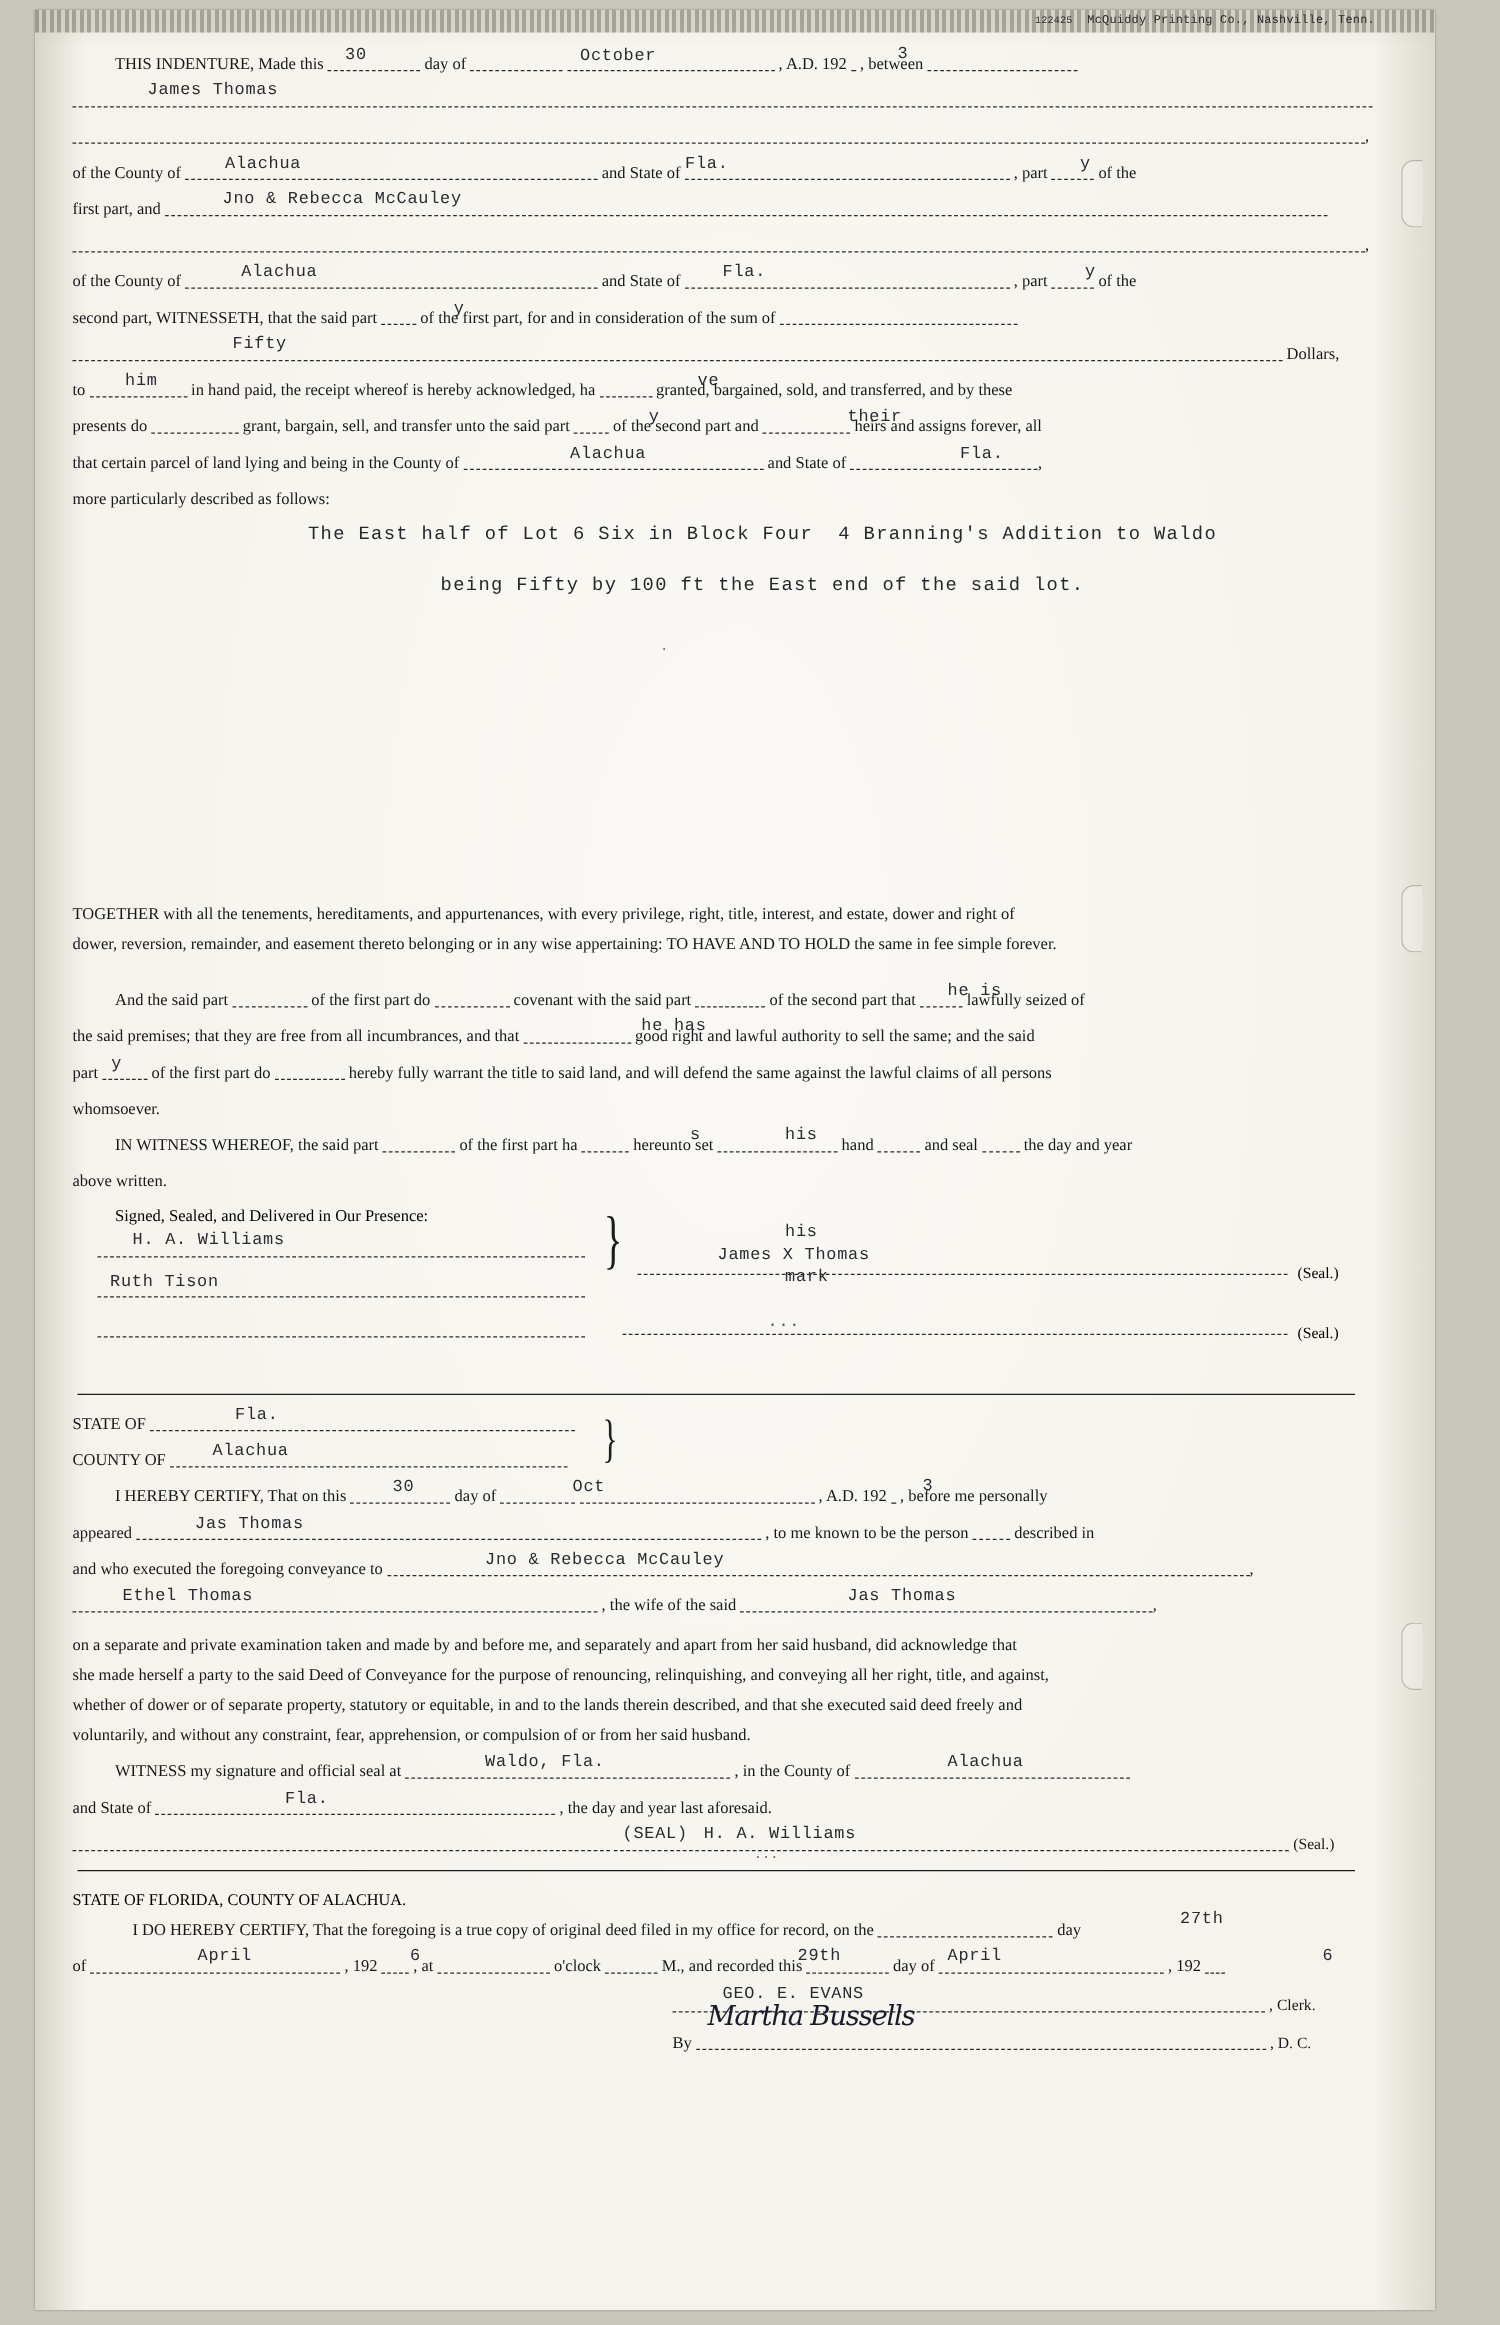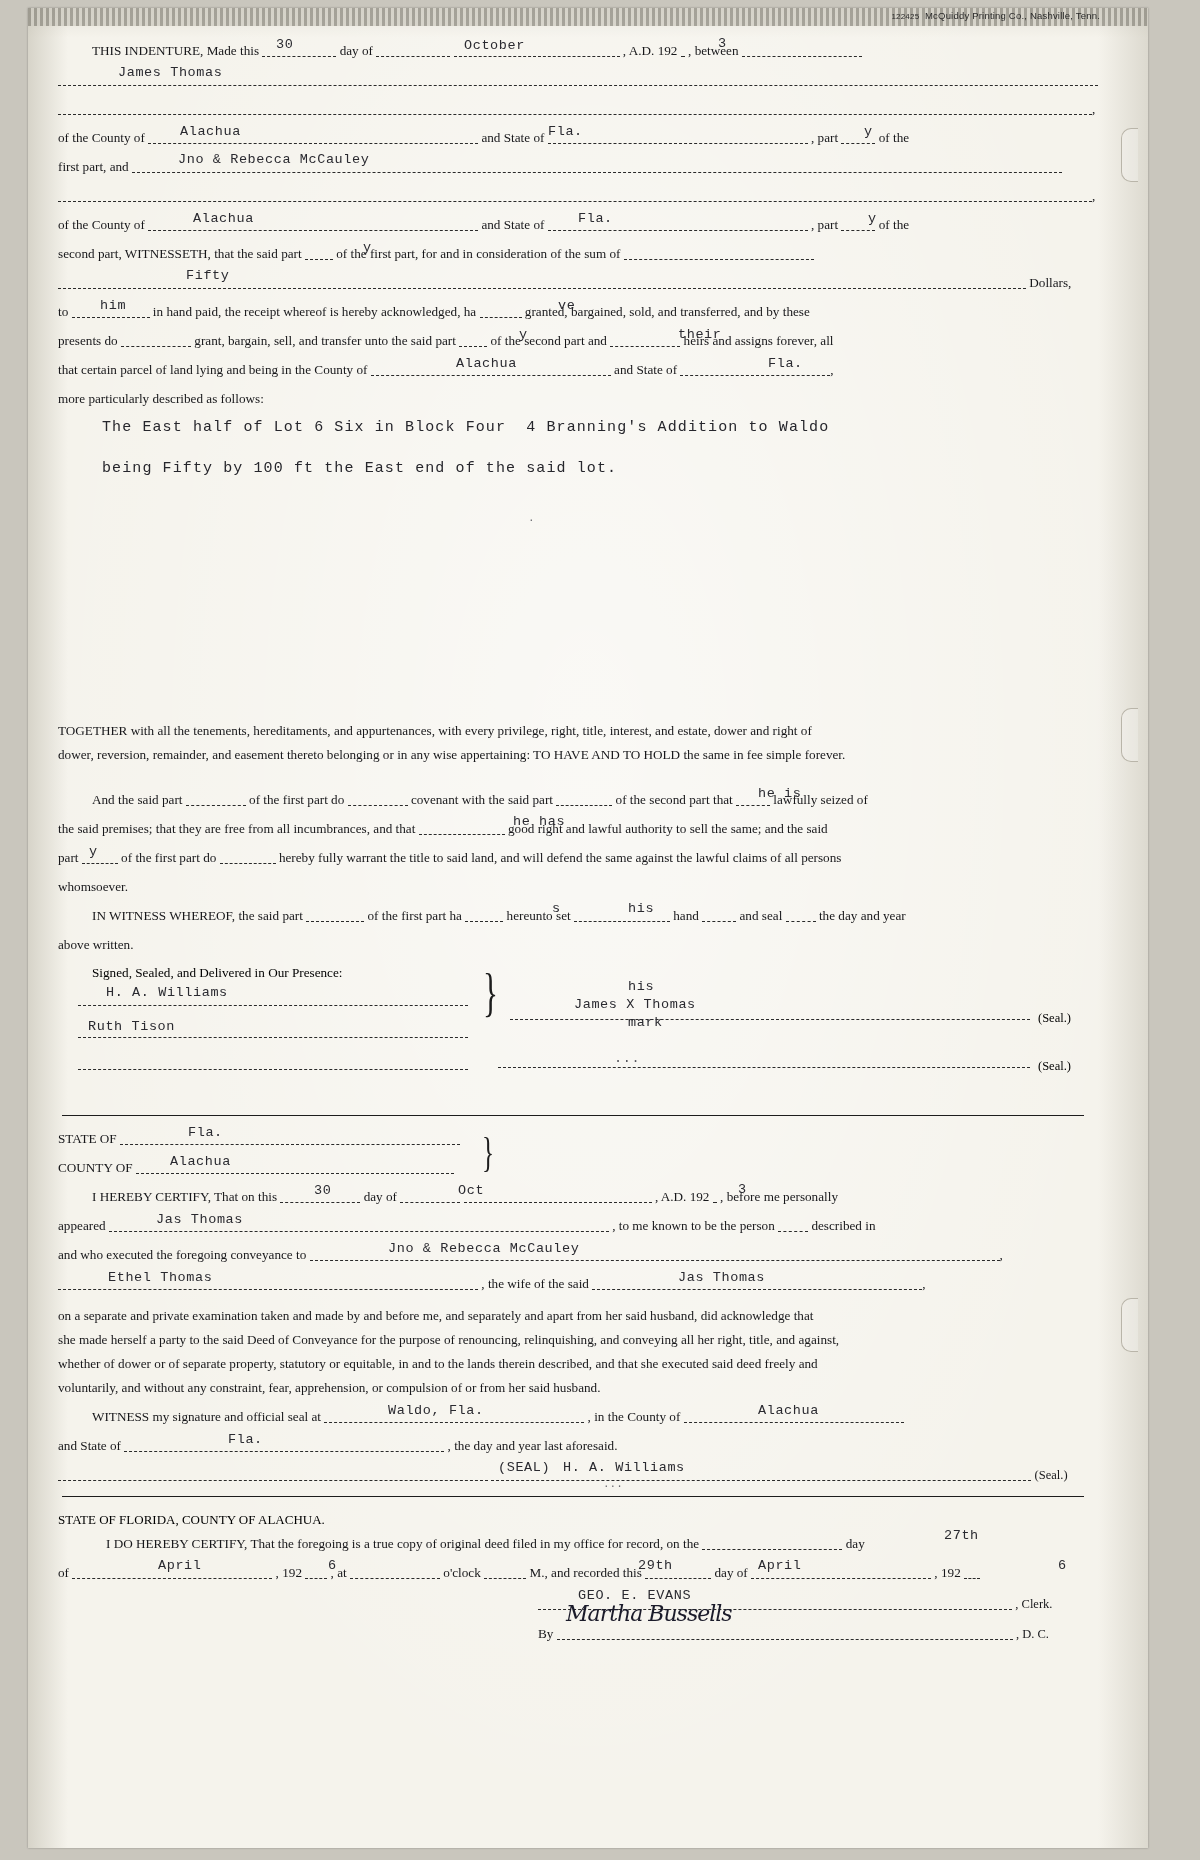--- a/index.html
+++ b/index.html
@@ -28,21 +28,21 @@
   }
 
   .topbar{
     position:absolute;left:0;top:0;width:1120px;height:18px;
     background:repeating-linear-gradient(90deg,#8d8a80 0px,#8d8a80 3px,#cfccc2 3px,#cfccc2 6px);
     opacity:.75;
   }
   .printer{
     position:absolute;right:48px;top:2px;
     font-size:9.5px;letter-spacing:.2px;color:#2b2b2b;
-    font-family:Liberation Sans, sans-serif;
+    font-family:Liberation Mono, monospace;
     white-space:nowrap;
   }
   .printer .num{font-size:8px;}
 
   .body{position:absolute;left:30px;top:34px;width:1060px;}
 
   .ln{
     position:relative;
     font-size:13.2px;
     line-height:17px;
@@ -67,20 +67,21 @@
   .para{
     font-size:13.2px;line-height:24px;color:#17171a;text-align:justify;
   }
 
   .typed{
     font-family:"Liberation Mono", monospace;
     font-size:15px;
     letter-spacing:1.1px;
     color:#26262c;
     white-space:pre;
+    text-align:center;
   }
 
   .rule{border:0;border-top:1.6px solid #1d1d1d;margin:0;}
 
   .brace{
     position:absolute;
     font-size:52px;line-height:52px;color:#1d1d1d;
     font-family:"Liberation Serif",serif;
     transform:scaleX(.6);
   }
@@ -361,21 +362,21 @@
         <span>and who executed the foregoing conveyance to</span>
         <span class="dots" style="width:690px"></span><span>,</span>
         <span class="hw" style="left:330px;top:-6px">Jno &amp; Rebecca McCauley</span>
       </div>
 
 
       <div class="ln">
         <span class="dots" style="width:420px"></span>
         <span>, the wife of the said</span>
         <span class="dots" style="width:330px"></span><span>,</span>
-        <span class="hw" style="left:50px;top:-6px">Ethel Thomas</span>
+        <span class="hw" style="left:40px;top:-6px">Ethel Thomas</span>
         <span class="hw" style="left:620px;top:-6px">Jas Thomas</span>
       </div>
 
       <div class="para">on a separate and private examination taken and made by and before me, and separately and apart from her said husband, did acknowledge that</div>
       <div class="para">she made herself a party to the said Deed of Conveyance for the purpose of renouncing, relinquishing, and conveying all her right, title, and against,</div>
       <div class="para">whether of dower or of separate property, statutory or equitable, in and to the lands therein described, and that she executed said deed freely and</div>
       <div class="para">voluntarily, and without any constraint, fear, apprehension, or compulsion of or from her said husband.</div>
 
       <div class="ln" style="margin-top:8px">
         <span style="margin-left:34px">WITNESS my signature and official seal at</span>

